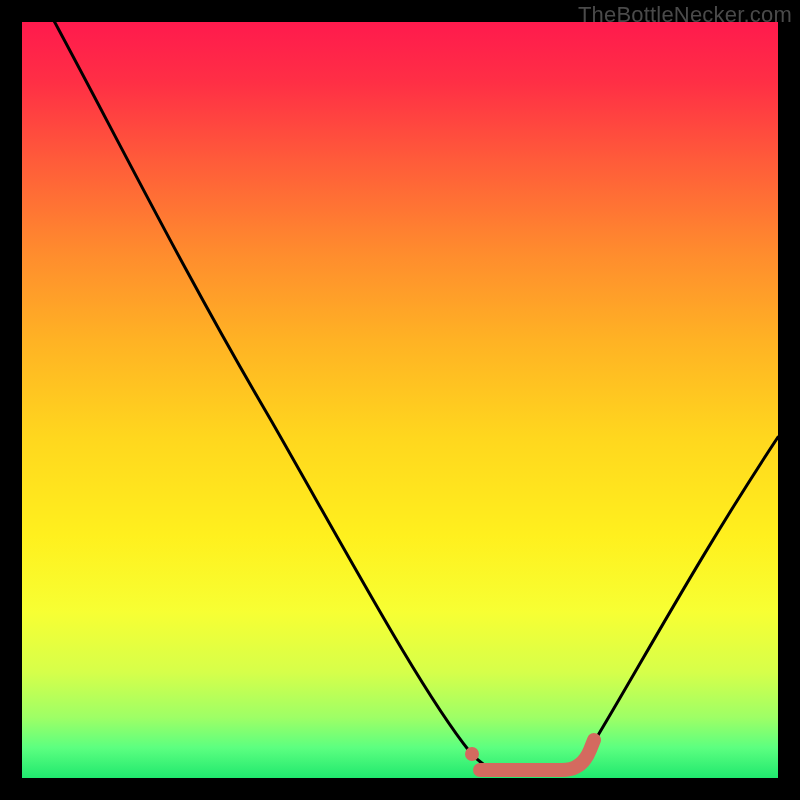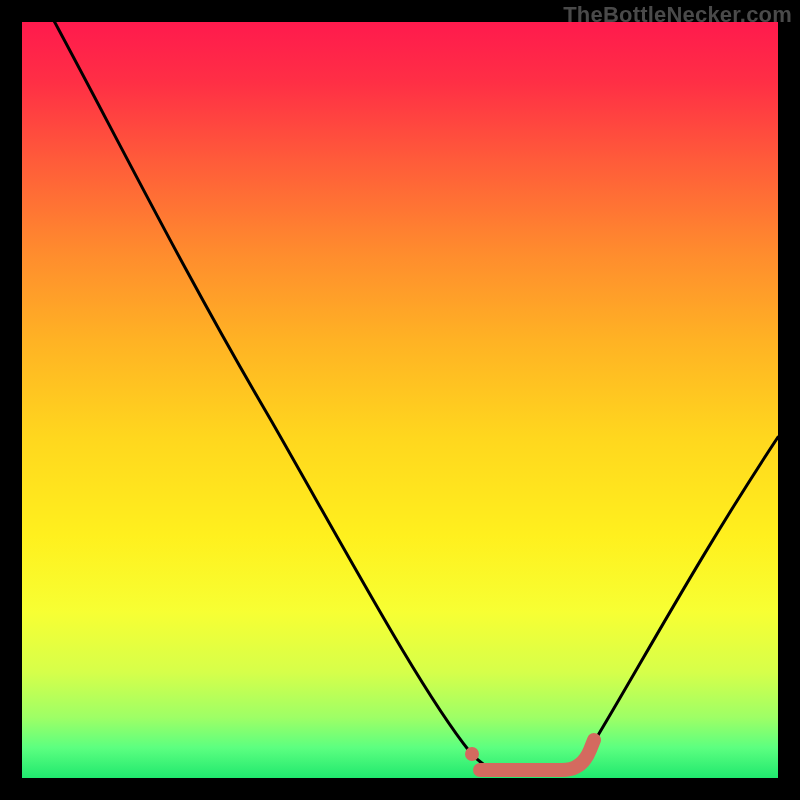--- a/index.html
+++ b/index.html
@@ -45,21 +45,21 @@
     top: 0;
     width: 756px;
     height: 756px;
   }
   .attrib {
     position: absolute;
     top: 2px;
     right: 8px;
     color: #4a4a4a;
     font-size: 22px;
-    font-weight: 700;
+    font-weight: 400;
     letter-spacing: 0.2px;
   }
 </style>
 </head>
 <body>
 
 <div class="frame">
   <div class="plot">
     <svg class="curve" viewBox="0 0 756 756" preserveAspectRatio="none">
       <path d="M 0 -60

